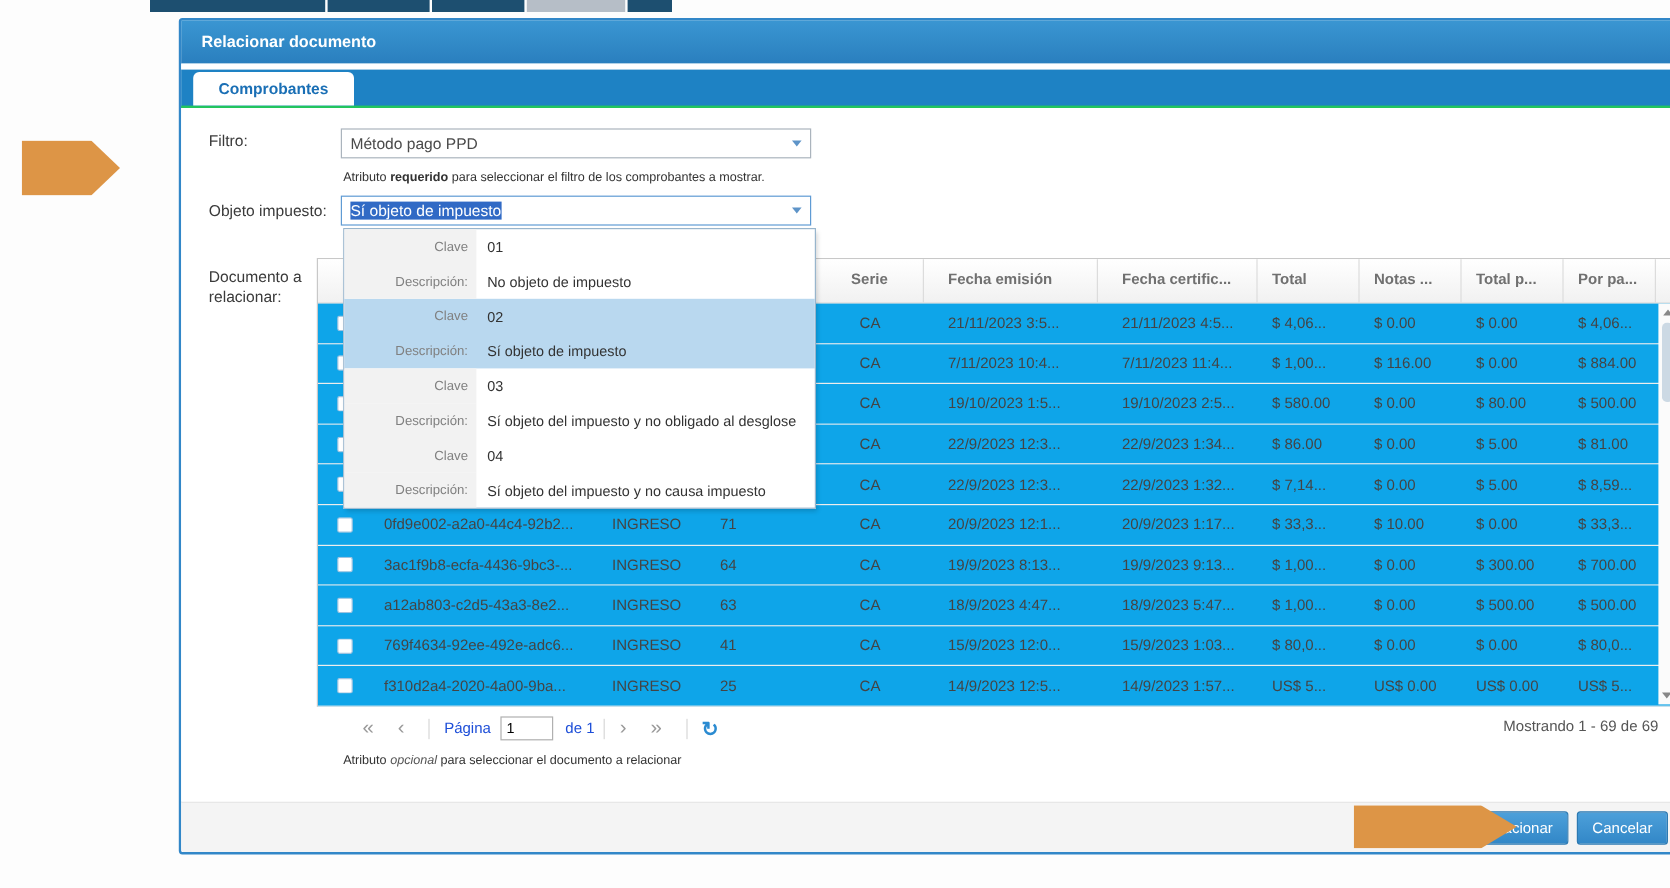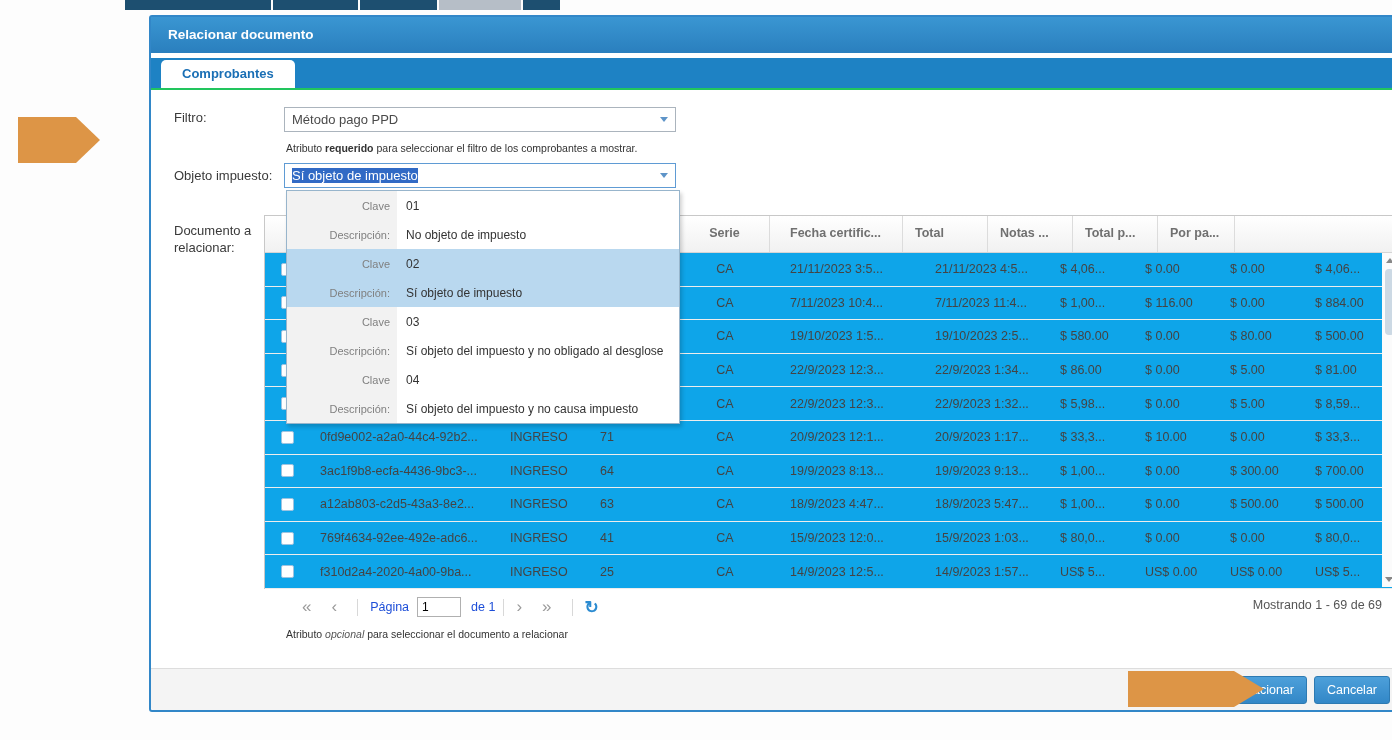--- a/index.html
+++ b/index.html
@@ -143,20 +143,21 @@
 
       <div class="flabel" style="left:23px; top:132px; width:96px; line-height:17px;">Documento a relacionar:</div>
 
       <div class="tbl">
         <div class="thead" id="thead">
             <div class="th c0"></div>
             <div class="th c1 pl10"></div>
             <div class="th c2 pl10"></div>
             <div class="th c3 rgt"></div>
             <div class="th c4 center">Serie</div>
+            <div class="th c5 pl20">Fecha emisión</div>
             <div class="th c6 pl20">Fecha certific...</div>
             <div class="th c7 pl12">Total</div>
             <div class="th c8 pl12">Notas ...</div>
             <div class="th c9 pl12">Total p...</div>
             <div class="th c10 pl12">Por pa...</div>
             <div class="th fill"></div>
           </div>
         <div id="tbody">
             <div class="trow">
               <div class="td c0">
@@ -225,21 +226,21 @@
             <div class="trow">
               <div class="td c0">
                 <div class="cbx"></div>
               </div>
               <div class="td c1 pl10"></div>
               <div class="td c2 pl10"></div>
               <div class="td c3 rgt"></div>
               <div class="td c4 center">CA</div>
               <div class="td c5 pl20">22/9/2023 12:3...</div>
               <div class="td c6 pl20">22/9/2023 1:32...</div>
-              <div class="td c7 pl12">$ 5,98...</div>
+              <div class="td c7 pl12">$ 7,14...</div>
               <div class="td c8 pl12">$ 0.00</div>
               <div class="td c9 pl12">$ 5.00</div>
               <div class="td c10 pl12">$ 8,59...</div>
               <div class="td fill"></div>
             </div>
             <div class="trow">
               <div class="td c0">
                 <div class="cbx"></div>
               </div>
               <div class="td c1 pl10">0fd9e002-a2a0-44c4-92b2...</div>

